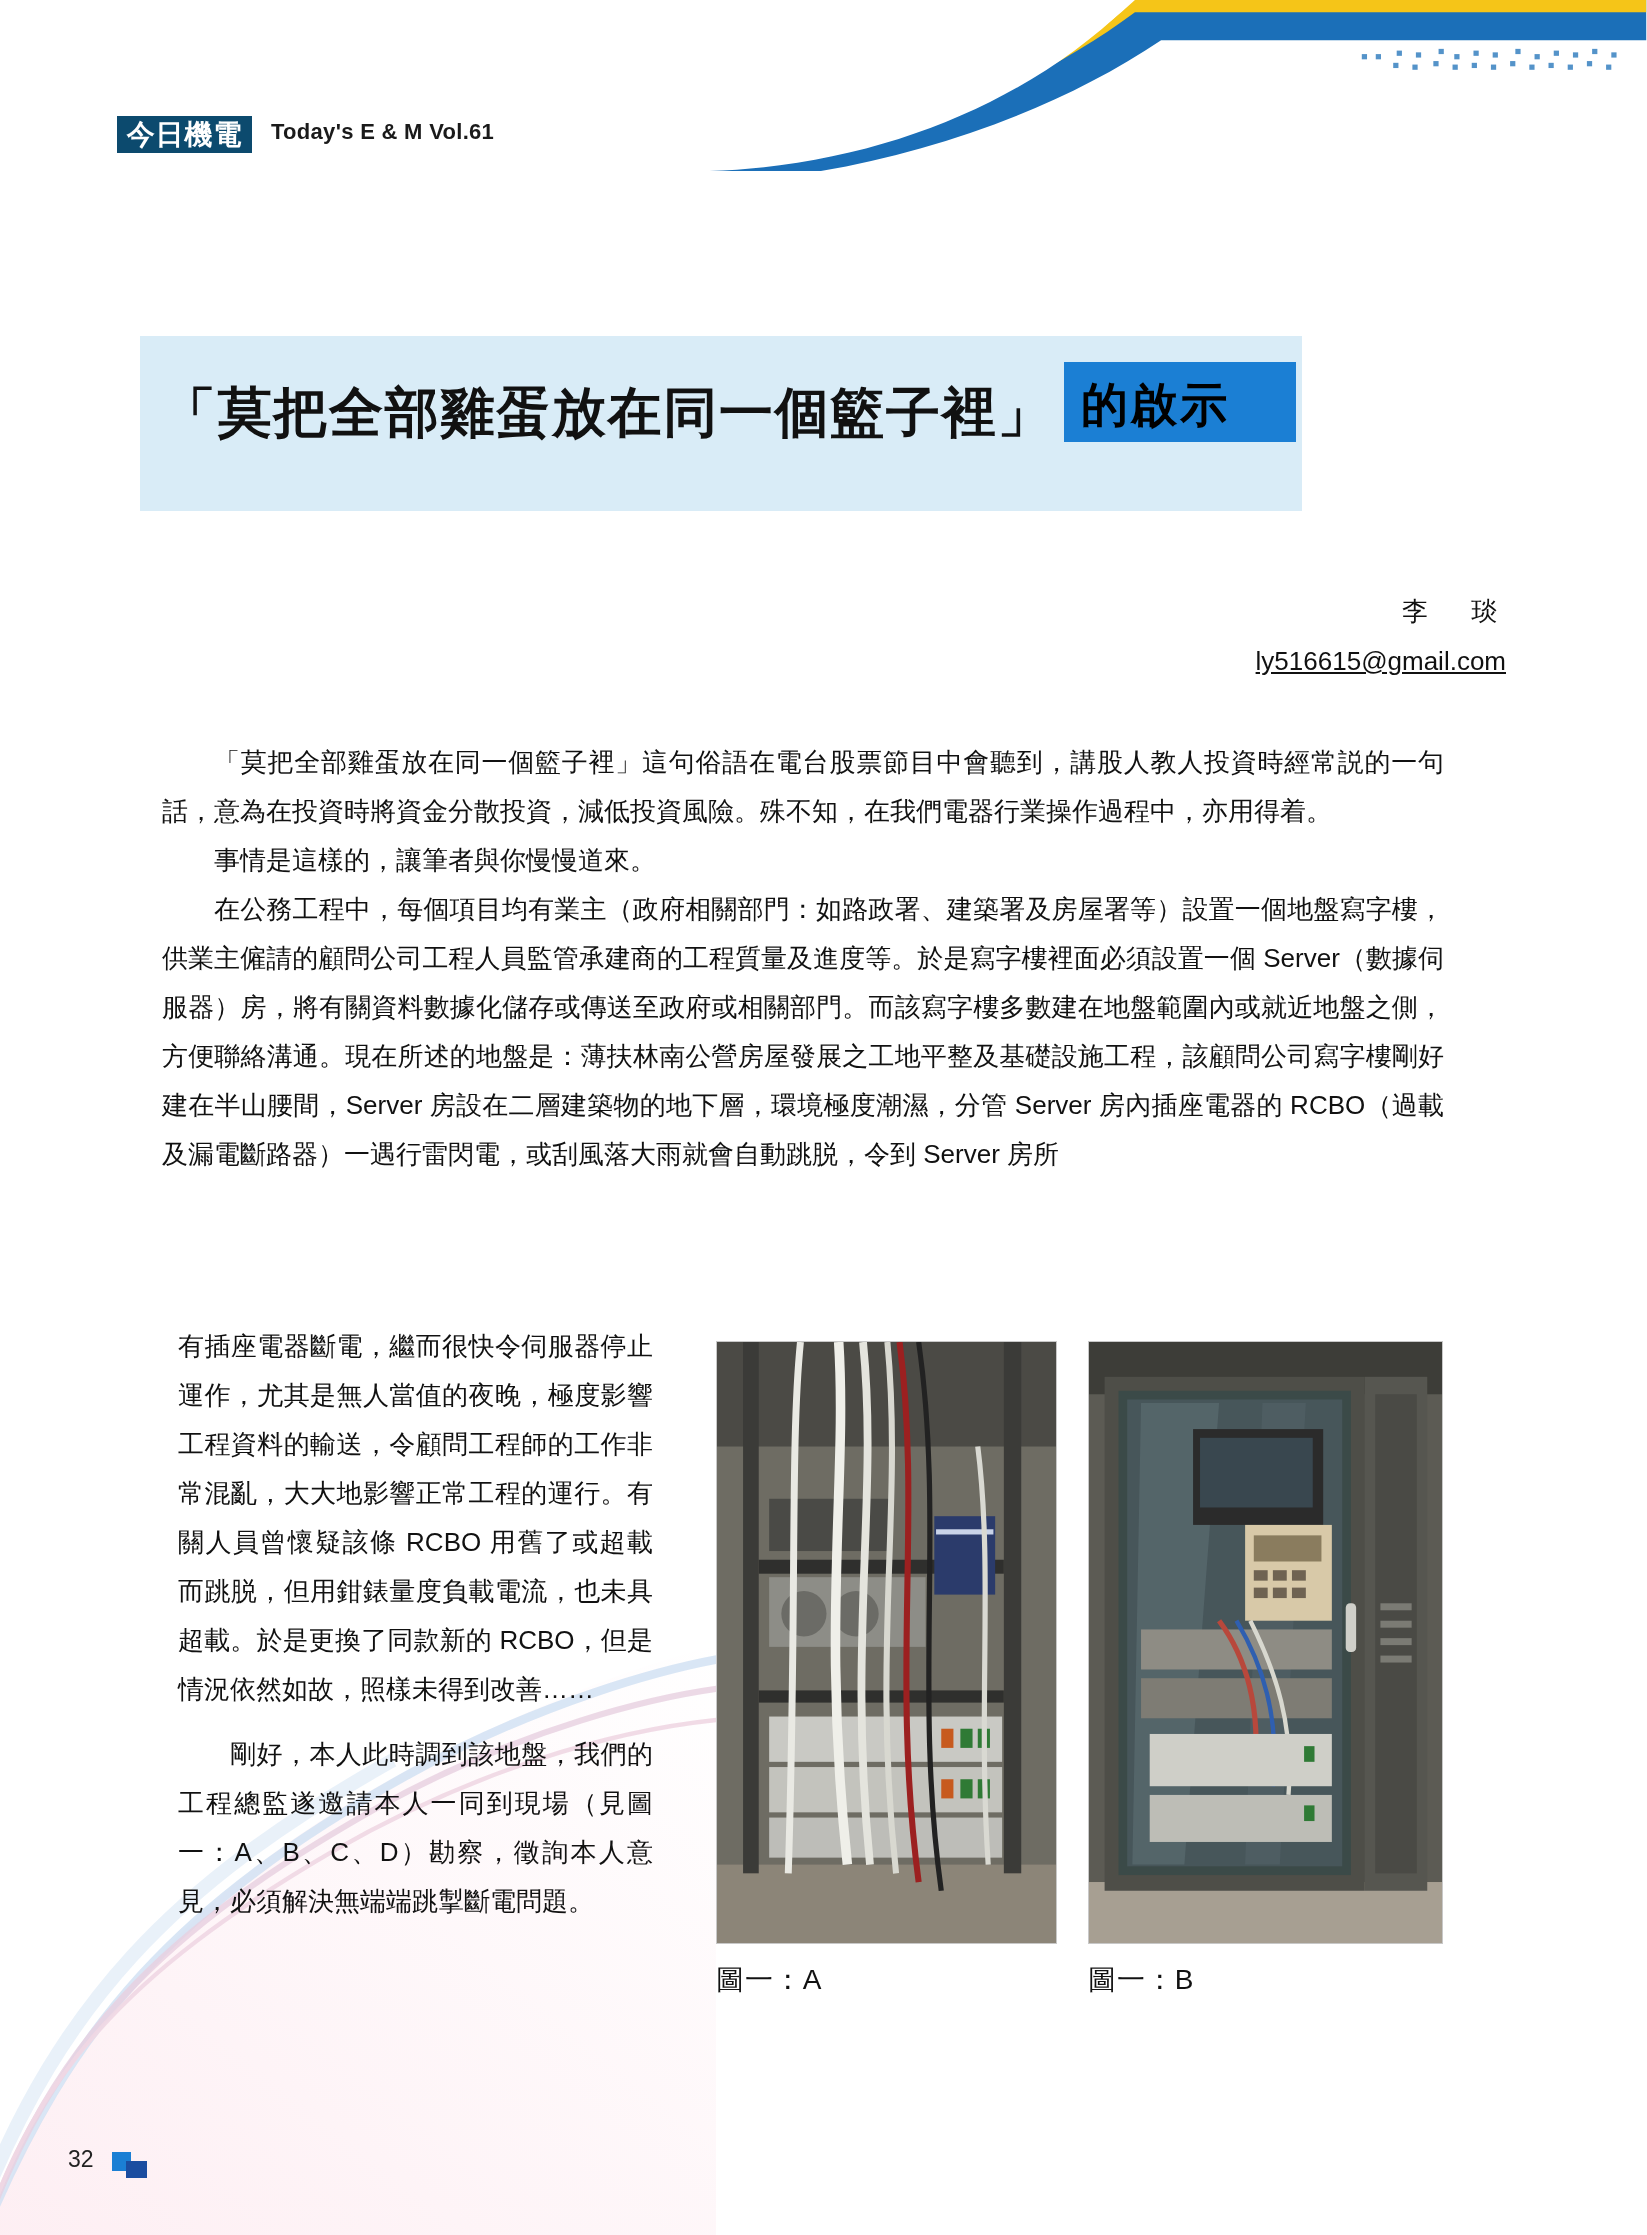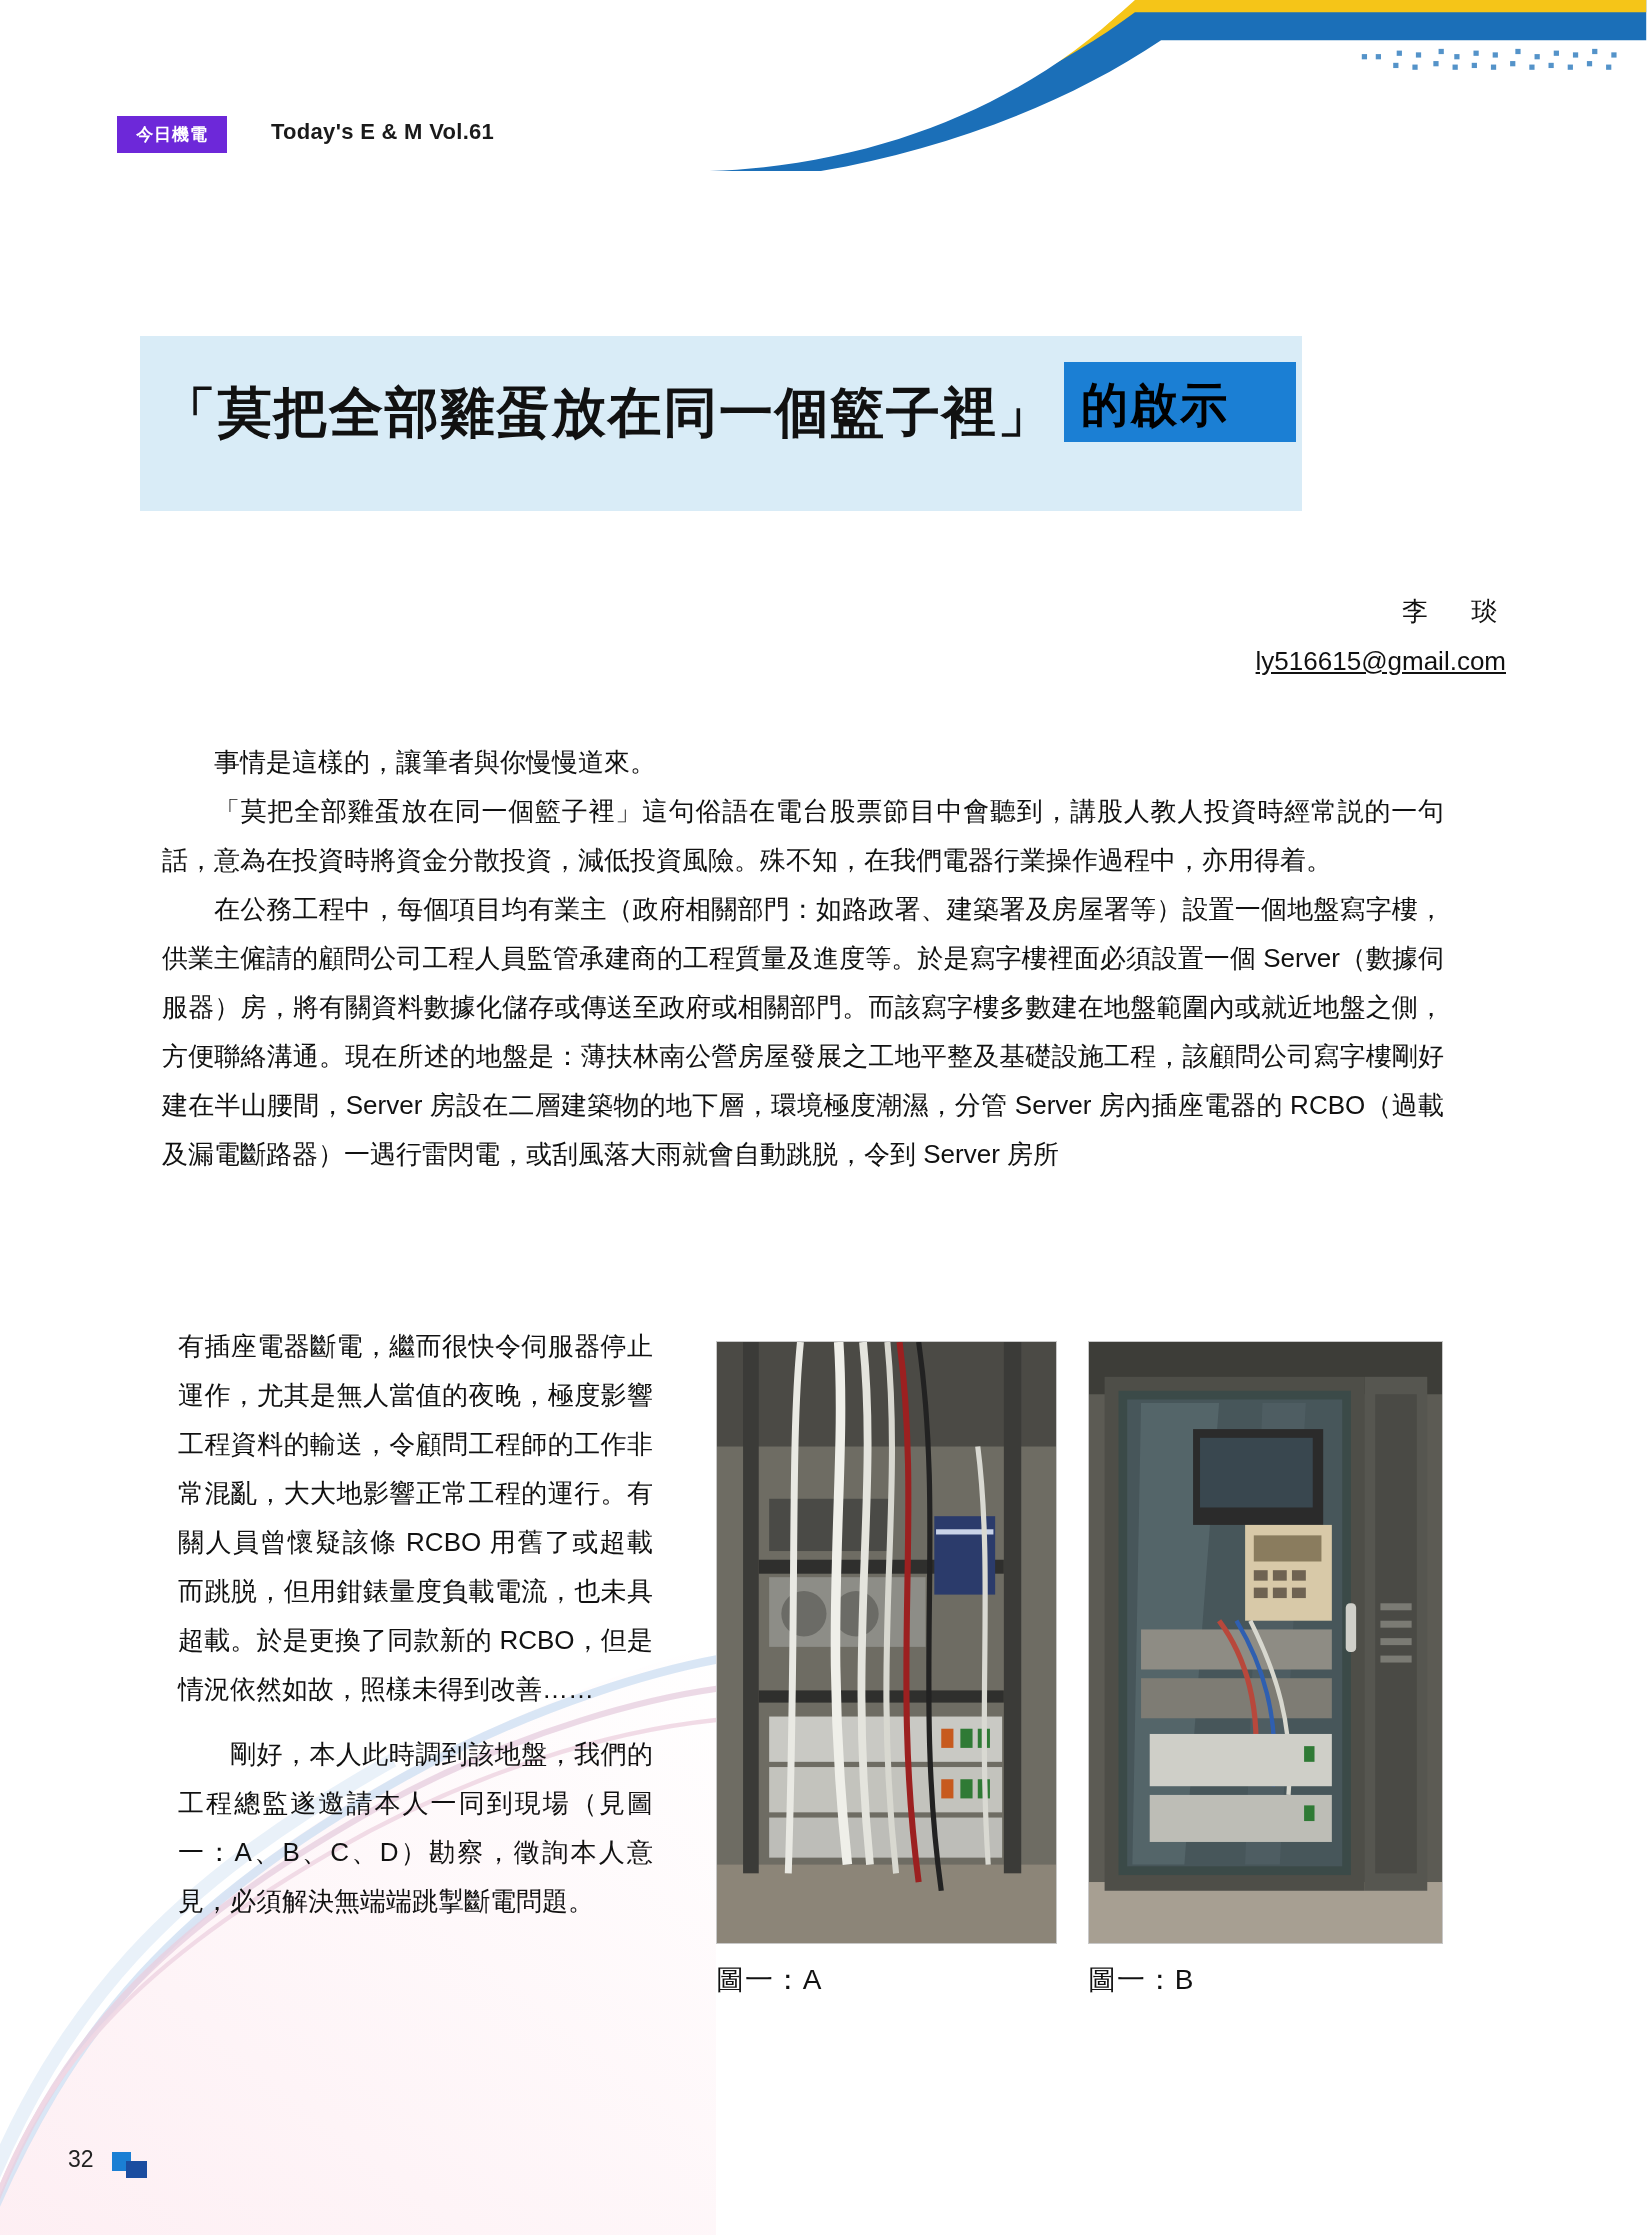--- a/index.html
+++ b/index.html
@@ -38,25 +38,25 @@
     position: absolute;
     top: 0; left: 0;
     width: 1647px;
     height: 171px;
     overflow: hidden;
   }
   .masthead-tag {
     position: absolute;
     left: 117px;
     top: 116px;
-    width: 110px;
+    width: 135px;
     height: 37px;
-    background: #6d28d9;
+    background: #0c4a6e;
     color: #ffffff;
-    font-size: 17px;
+    font-size: 28px;
     line-height: 37px;
     text-align: center;
     letter-spacing: 0.9px;
     font-weight: bold;
   }
   .masthead-text {
     position: absolute;
     left: 271px;
     top: 119px;
     font-size: 22px;
@@ -281,22 +281,22 @@
 
 <div class="title-block"></div>
 <div class="title-main">「莫把全部雞蛋放在同一個籃子裡」</div>
 <div class="title-accent"></div>
 <div class="title-accent-text">的啟示</div>
 
 <div class="author-name">李　琰</div>
 <div class="author-mail">ly516615@gmail.com</div>
 
 <div class="body-wide">
+  <p class="indent">「莫把全部雞蛋放在同一個籃子裡」這句俗語在電台股票節目中會聽到，講股人教人投資時經常説的一句話，意為在投資時將資金分散投資，減低投資風險。殊不知，在我們電器行業操作過程中，亦用得着。</p>
   <p class="indent">事情是這樣的，讓筆者與你慢慢道來。</p>
-  <p class="indent">「莫把全部雞蛋放在同一個籃子裡」這句俗語在電台股票節目中會聽到，講股人教人投資時經常説的一句話，意為在投資時將資金分散投資，減低投資風險。殊不知，在我們電器行業操作過程中，亦用得着。</p>
   <p class="indent">在公務工程中，每個項目均有業主（政府相關部門：如路政署、建築署及房屋署等）設置一個地盤寫字樓，供業主僱請的顧問公司工程人員監管承建商的工程質量及進度等。於是寫字樓裡面必須設置一個 Server（數據伺服器）房，將有關資料數據化儲存或傳送至政府或相關部門。而該寫字樓多數建在地盤範圍內或就近地盤之側，方便聯絡溝通。現在所述的地盤是：薄扶林南公營房屋發展之工地平整及基礎設施工程，該顧問公司寫字樓剛好建在半山腰間，Server 房設在二層建築物的地下層，環境極度潮濕，分管 Server 房內插座電器的 RCBO（過載及漏電斷路器）一遇行雷閃電，或刮風落大雨就會自動跳脱，令到 Server 房所</p>
 </div>
 
 <div class="body-narrow">
   <p>有插座電器斷電，繼而很快令伺服器停止運作，尤其是無人當值的夜晚，極度影響工程資料的輸送，令顧問工程師的工作非常混亂，大大地影響正常工程的運行。有關人員曾懷疑該條 RCBO 用舊了或超載而跳脱，但用鉗錶量度負載電流，也未具超載。於是更換了同款新的 RCBO，但是情況依然如故，照樣未得到改善……</p>
   <p class="indent">剛好，本人此時調到該地盤，我們的工程總監遂邀請本人一同到現場（見圖一：A、B、C、D）勘察，徵詢本人意見，必須解決無端端跳掣斷電問題。</p>
 </div>
 
 <div class="fig" id="fig-a">
   <svg class="fig-img" viewBox="0 0 390 690" preserveAspectRatio="none" xmlns="http://www.w3.org/2000/svg">

